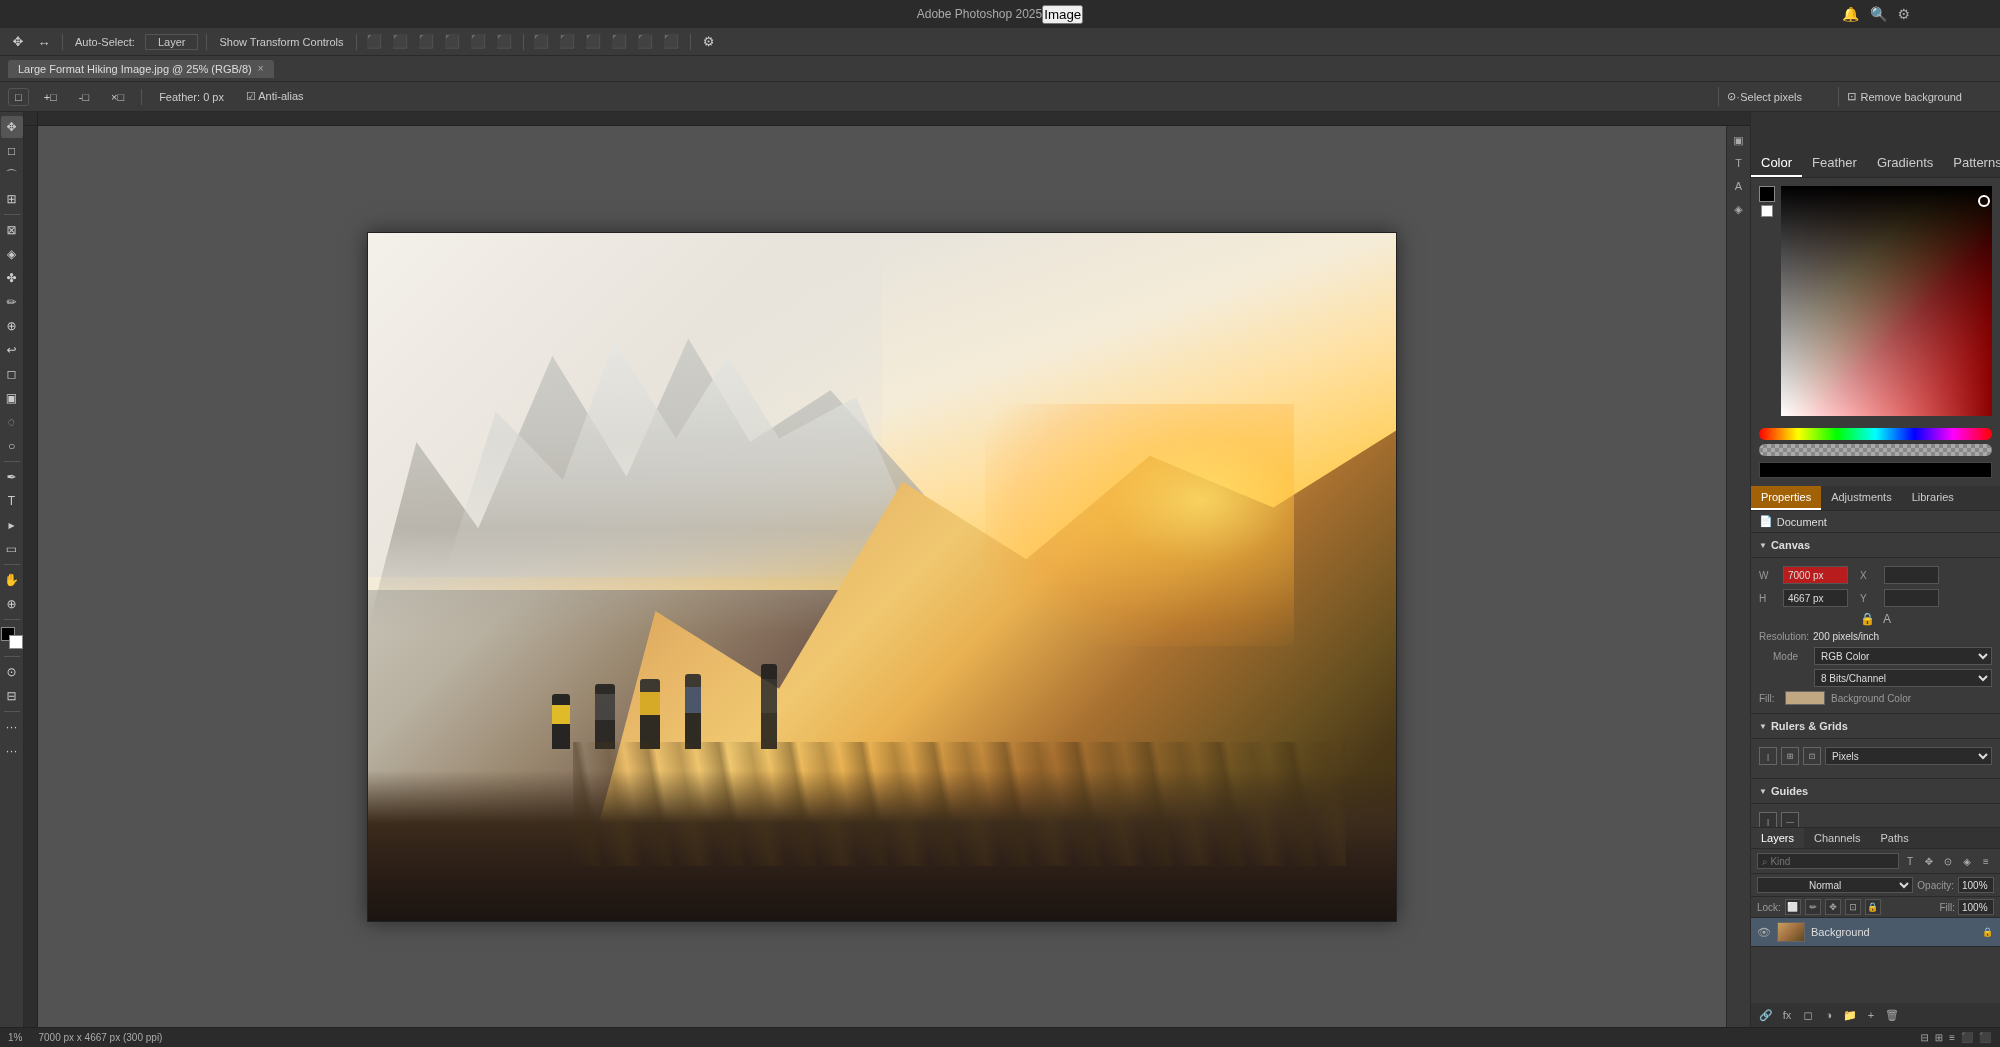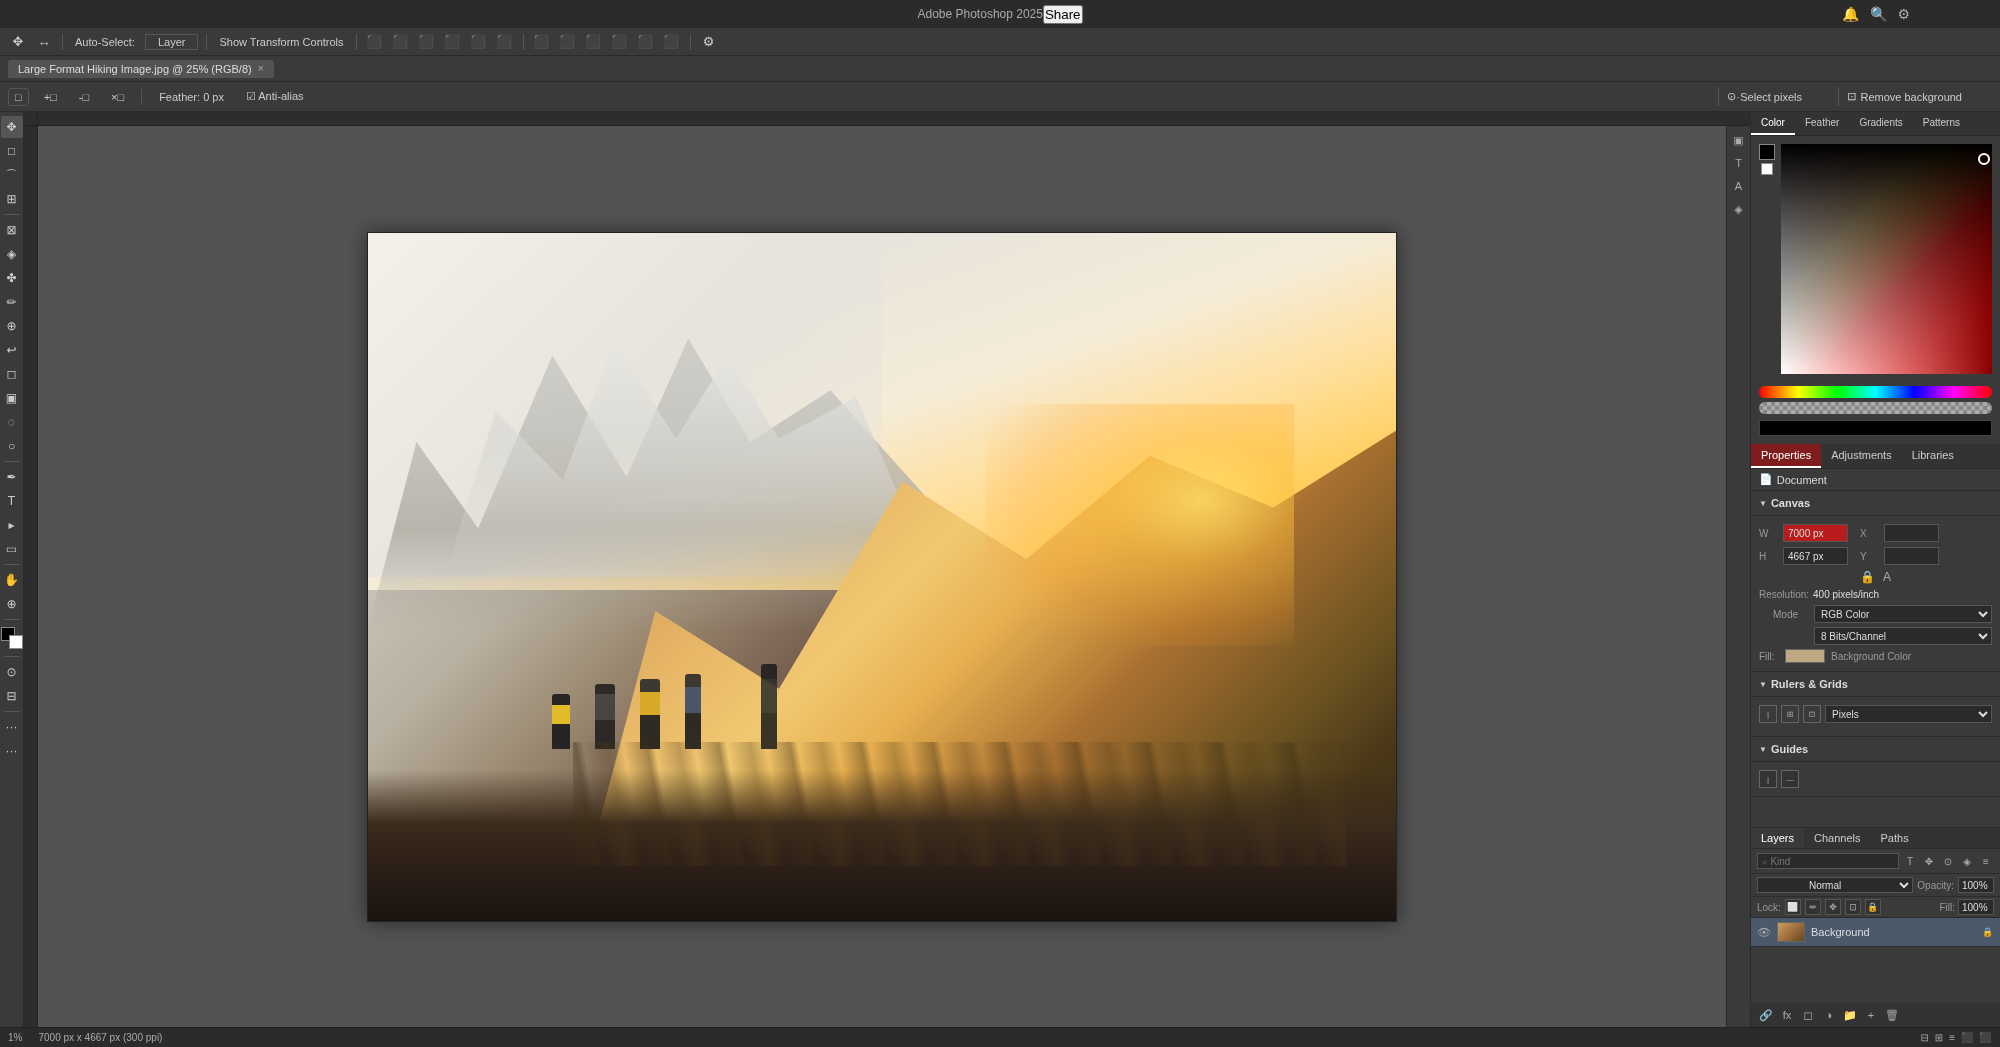--- a/index.html
+++ b/index.html
@@ -249,24 +249,25 @@
     #color-panel {
       flex-shrink: 0;
     }
     #color-tabs {
       display: flex;
       border-bottom: 1px solid #2a2a2a;
       background: #333;
     }
     .color-tab {
       padding: 5px 10px;
-      font-size: 10px;
+      font-size: 13px;
       color: #ccc;
       cursor: pointer;
       border-bottom: 2px solid transparent;
+      margin-top: 38px;
     }
     .color-tab.active {
       color: #fff;
       border-bottom: 2px solid #fff;
     }
     #color-picker-area {
       padding: 8px;
       background: #3a3a3a;
     }
     #color-gradient {
@@ -326,21 +327,21 @@
     }
     .panel-tab {
       padding: 5px 10px;
       font-size: 11px;
       color: #ccc;
       cursor: pointer;
       white-space: nowrap;
     }
     .panel-tab.active {
       color: #fff;
-      background: #7f1d1d;
+      background: #a16207;
       border-bottom: 2px solid #fff;
     }
 
     .section-header {
       display: flex;
       align-items: center;
       padding: 6px 8px;
       background: #3a3a3a;
       cursor: pointer;
       border-bottom: 1px solid #2a2a2a;
@@ -729,21 +730,21 @@
 </head>
 <body>
 
 <div id="title-bar">
   <span class="app-title">Adobe Photoshop 2025</span>
   <div id="title-bar-icons">
     <span>🔔</span>
     <span>🔍</span>
     <span>⚙</span>
   </div>
-  <button id="share-button">Share</button>
+  <button id="share-button">Image</button>
 </div>
 
 <div id="toolbar">
   <div class="toolbar-icon">✥</div>
   <div class="toolbar-icon">↔</div>
   <div class="toolbar-separator"></div>
   <span class="toolbar-item">Auto-Select:</span>
   <span class="toolbar-item" style="border:1px solid #555; padding:1px 12px;">Layer</span>
   <div class="toolbar-separator"></div>
   <span class="toolbar-item">Show Transform Controls</span>
@@ -943,21 +944,21 @@
           <input class="prop-input" type="text" style="background: rgb(42, 42, 42); border: 1px solid rgb(85, 85, 85); color: rgb(221, 221, 221); font-size: 10px; padding: 2px 4px; width: 55px; height: 18px;">
         </div>
 
         <div class="lock-icon-row">
           <span style="color:#aaa;font-size:12px;cursor:pointer;">🔒</span>
           <span style="color:#aaa;font-size:12px;cursor:pointer;">A</span>
         </div>
 
         <div class="resolution-row">
           <span class="res-label">Resolution:</span>
-          <span class="res-value">400 pixels/inch</span>
+          <span class="res-value">200 pixels/inch</span>
         </div>
 
         <div class="mode-row">
           <span class="mode-label">Mode</span>
           <select class="mode-select">
             <option>RGB Color</option>
           </select>
         </div>
         <div class="mode-row">
           <span class="mode-label"></span>

